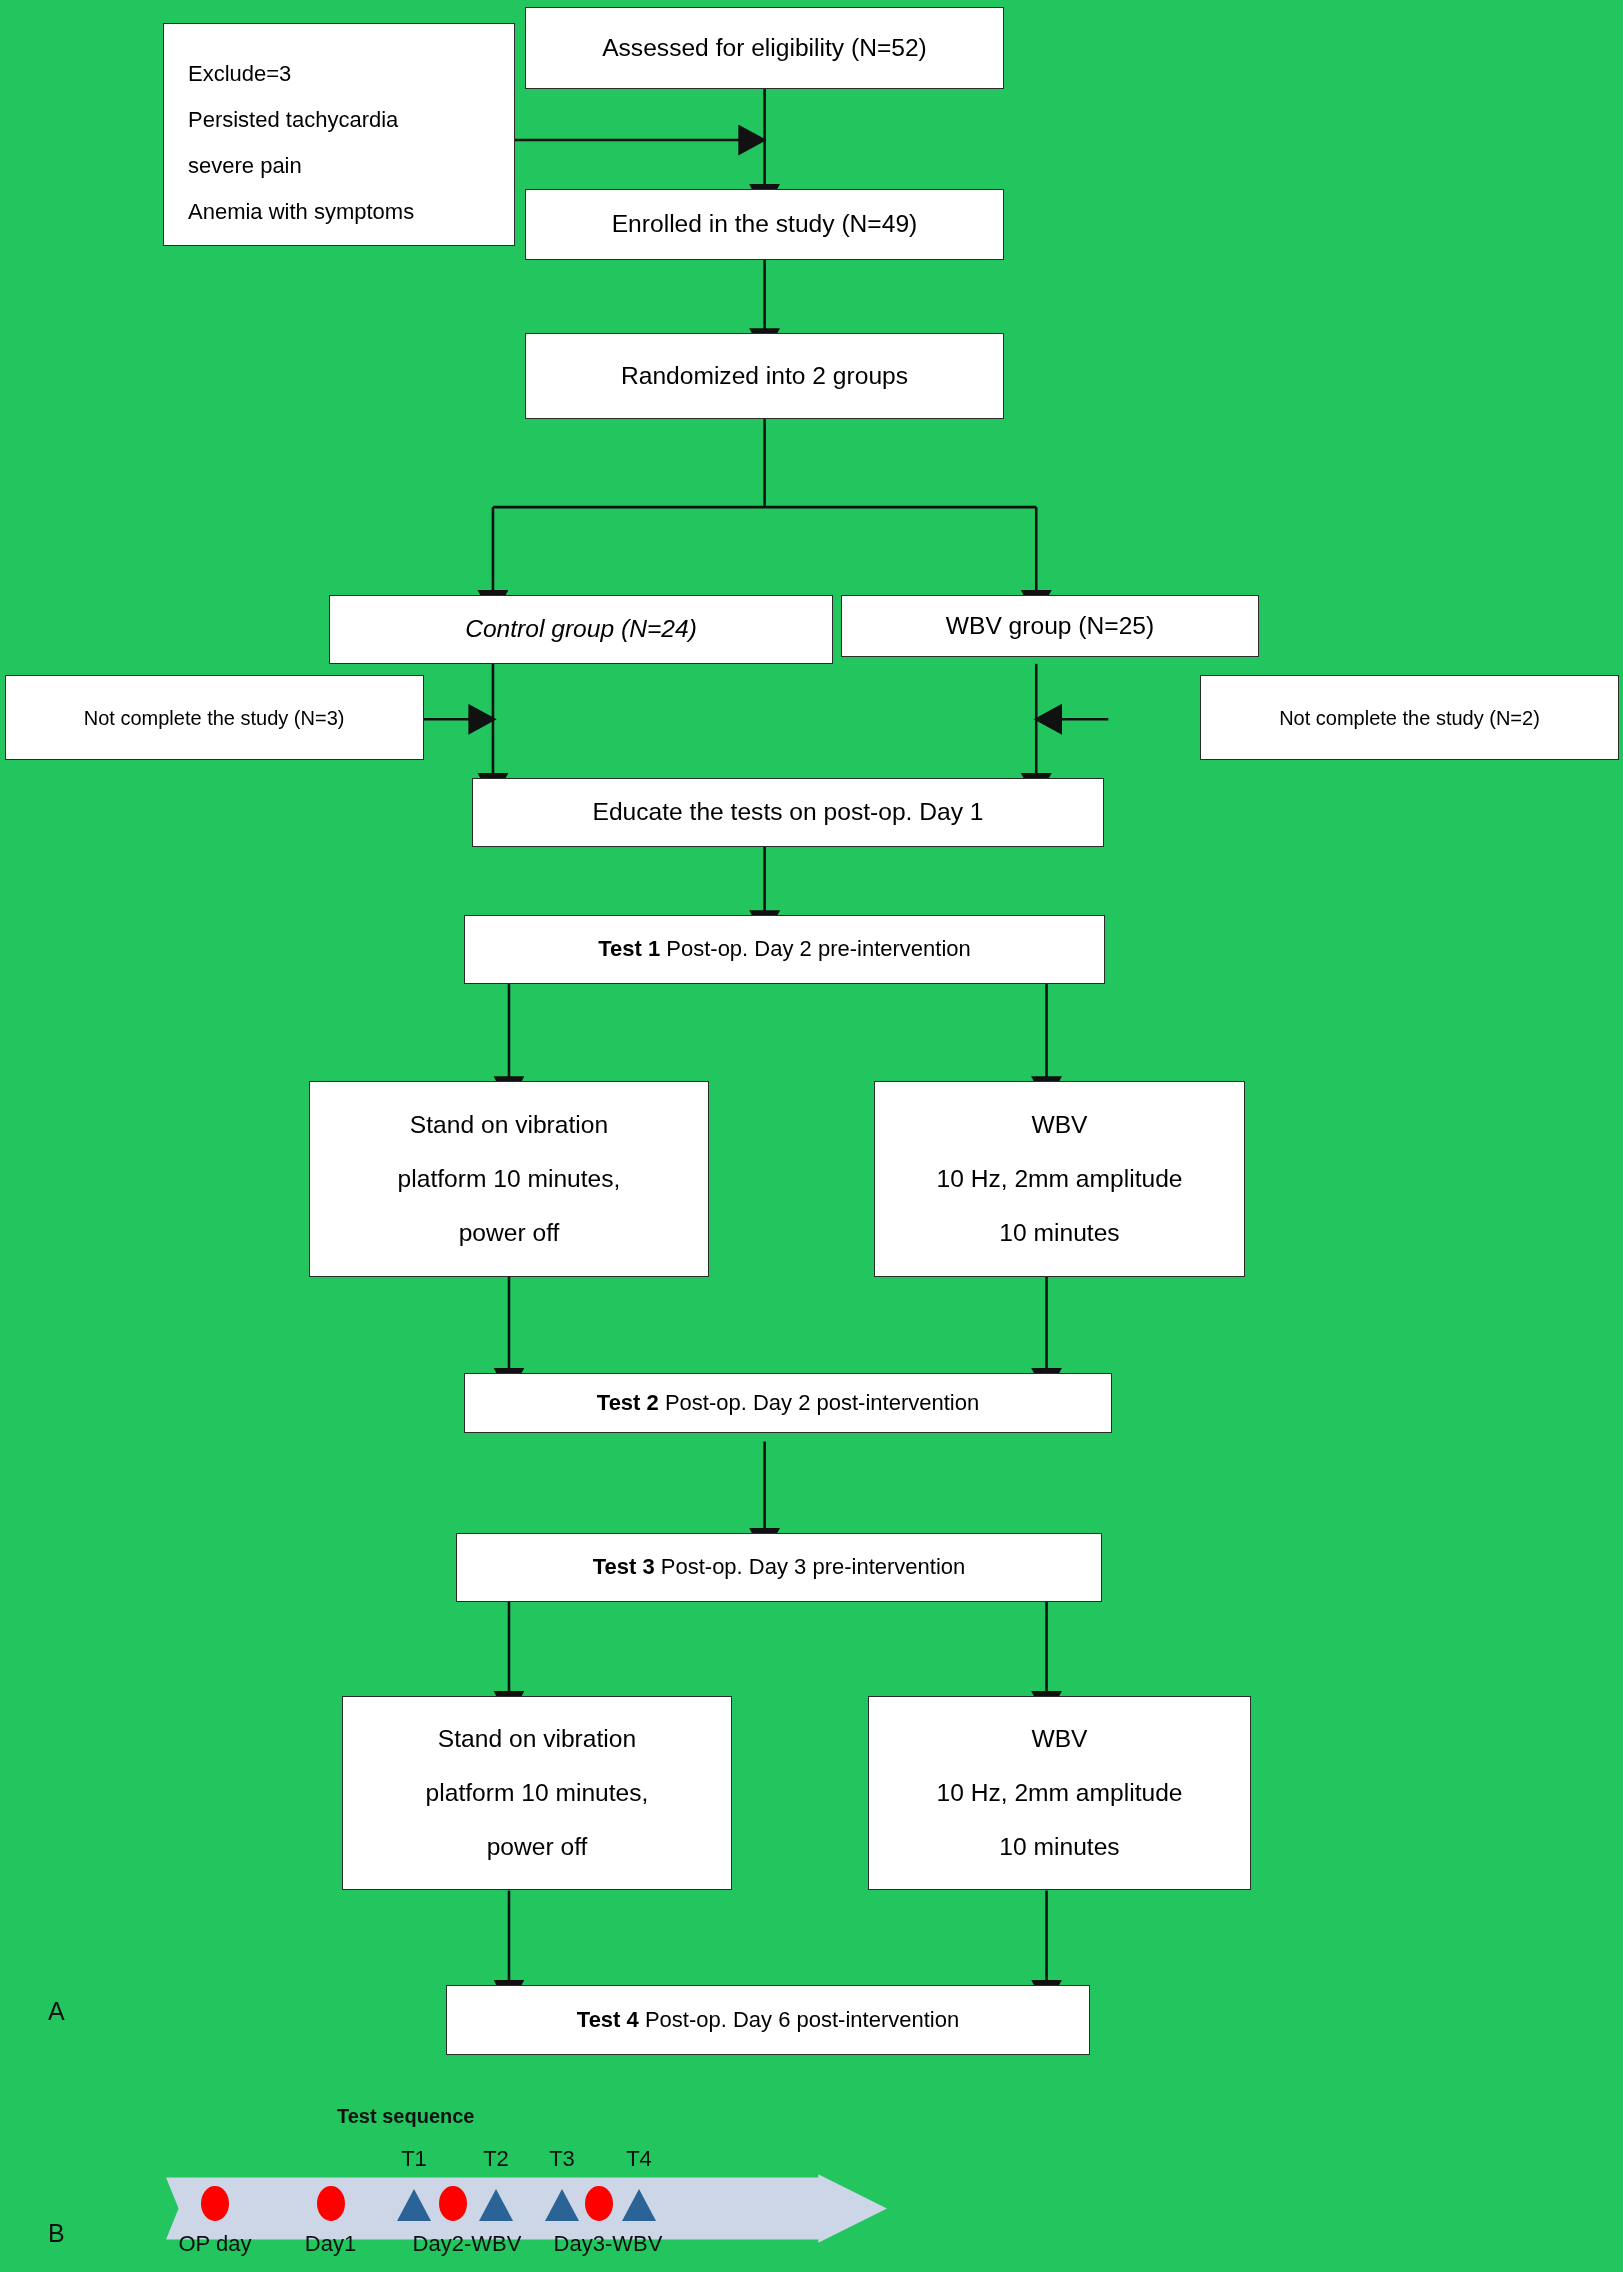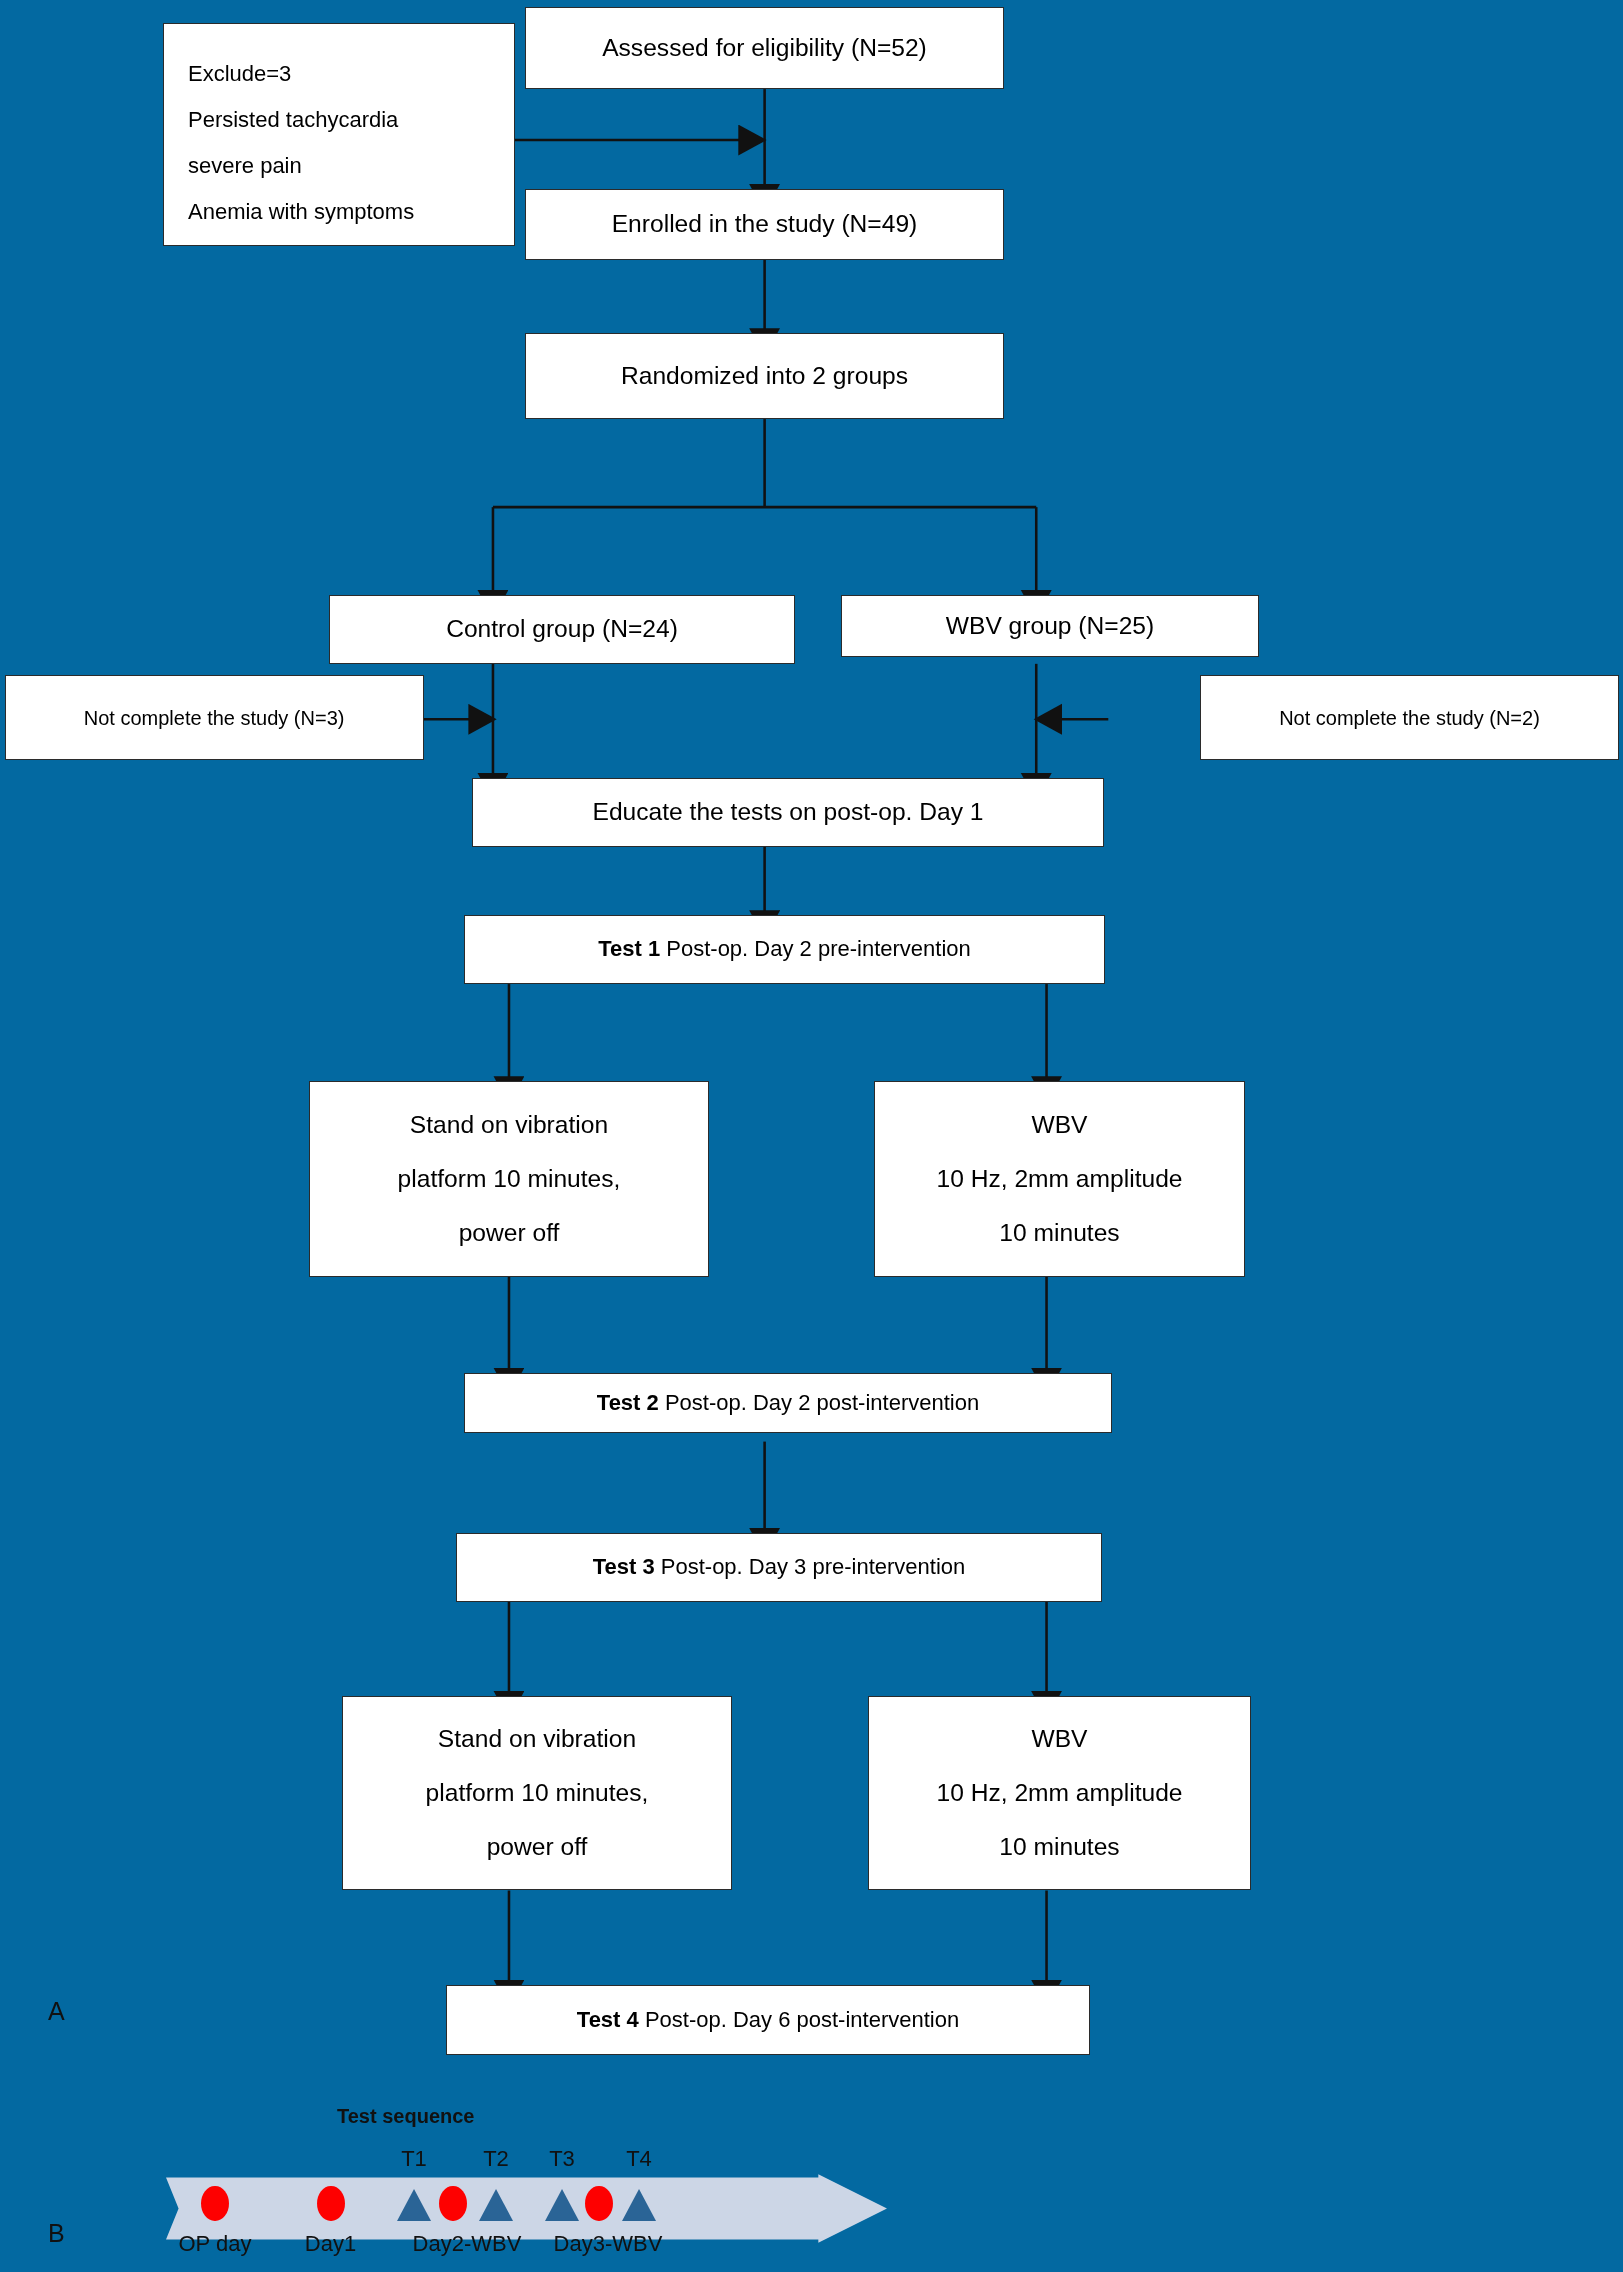--- a/index.html
+++ b/index.html
@@ -4,21 +4,21 @@
 <style>
   html,body{margin:0;padding:0;background:#ffffff;}
   body{
     font-family:"Liberation Sans", sans-serif;
     color:#000;
   }
   #page{
     position:relative;
     width:1623px;
     height:2273px;
-    background:#0369a1;
+    background:#22c55e;
     overflow:hidden;
   }
   #wires{
     position:absolute;
     left:0; top:0;
     width:1623px; height:2273px;
     pointer-events:none;
   }
   .box{
     position:absolute;
@@ -163,21 +163,21 @@
   </div>
 
   <div class="box fs-main" style="left:525px;top:189px;width:479px;height:71px;">
     <span class="ln">Enrolled in the study (N=49)</span>
   </div>
 
   <div class="box fs-main" style="left:525px;top:333px;width:479px;height:86px;">
     <span class="ln">Randomized into 2 groups</span>
   </div>
 
-  <div class="box fs-main" style="left:329px;top:595px;width:466px;height:69px;">
+  <div class="box fs-main" style="left:329px;top:595px;width:504px;height:69px;font-style:italic;">
     <span class="ln">Control group (N=24)</span>
   </div>
 
   <div class="box fs-main" style="left:841px;top:595px;width:418px;height:62px;">
     <span class="ln">WBV group (N=25)</span>
   </div>
 
   <div class="box fs-notc notcomplete" style="left:4.6px;top:675px;width:419px;height:85px;">
     <span class="ln">Not complete the study (N=3)</span>
   </div>

